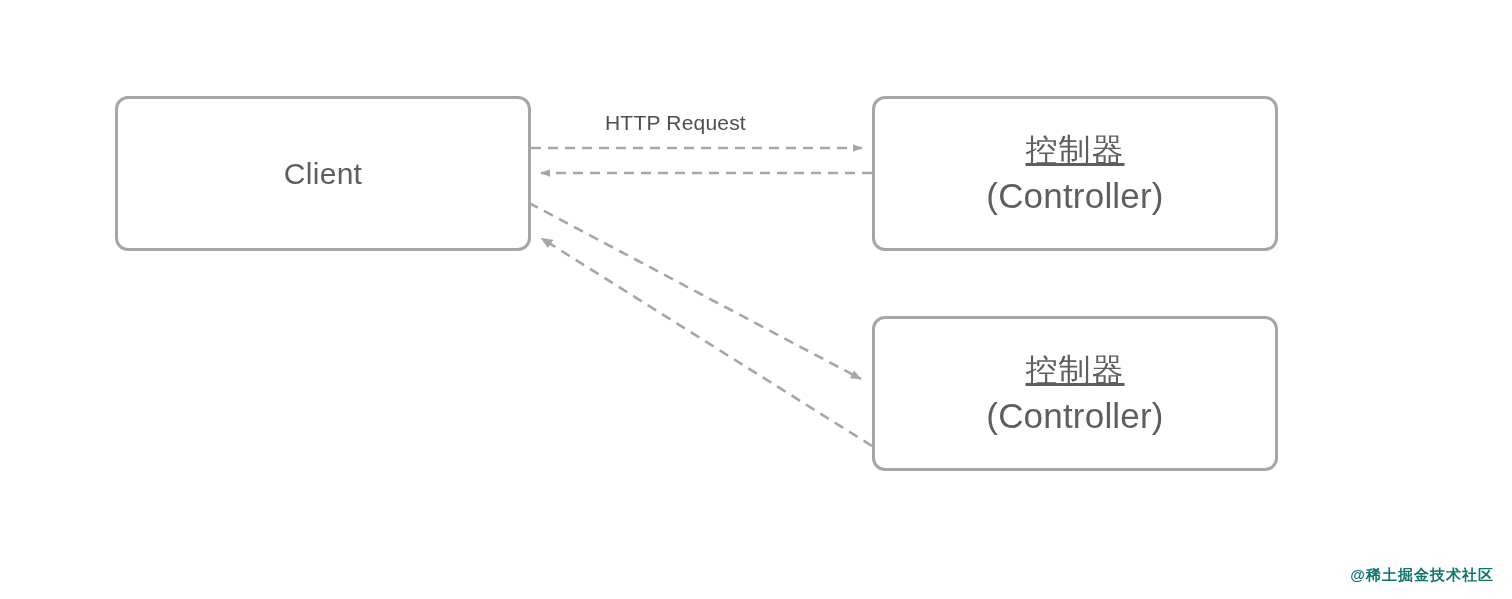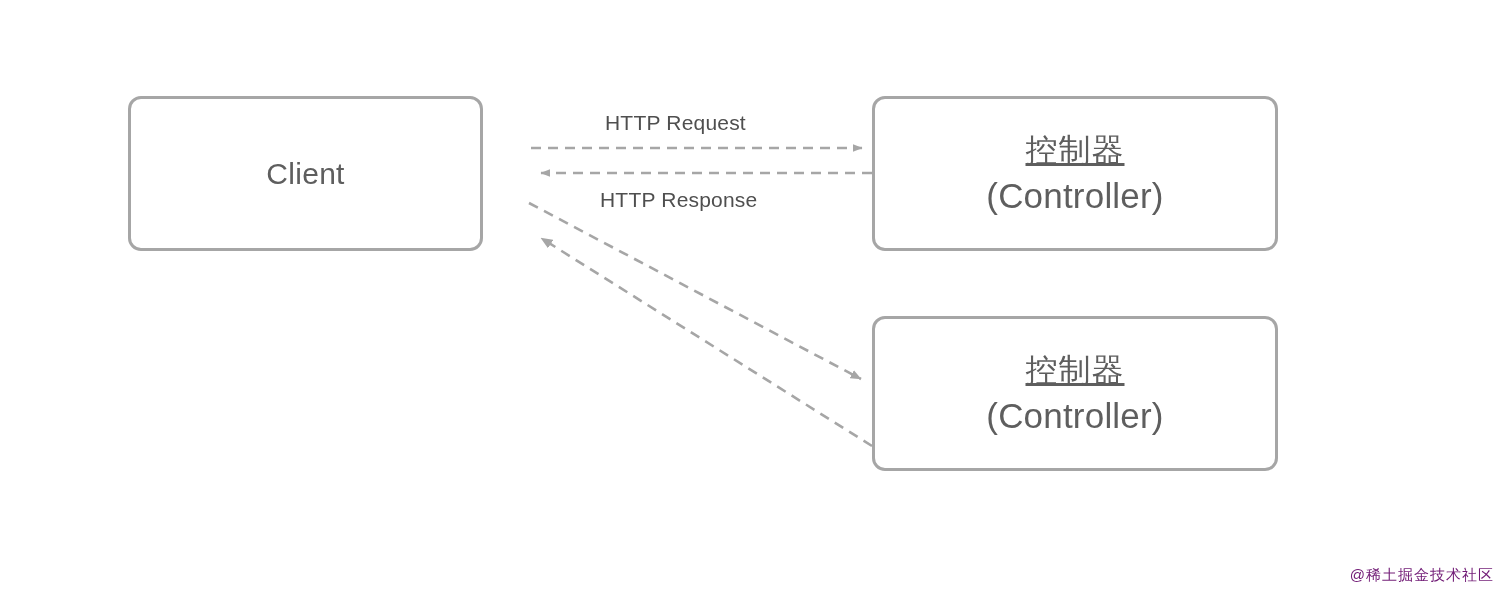--- a/index.html
+++ b/index.html
@@ -29,23 +29,23 @@
     box-sizing: border-box;
     border: 3px solid #a6a6a6;
     border-radius: 13px;
     background: #ffffff;
     display: flex;
     flex-direction: column;
     align-items: center;
     justify-content: center;
   }
   #client-box {
-    left: 128px;
+    left: 115px;
     top: 96px;
-    width: 355px;
+    width: 416px;
     height: 155px;
   }
   #controller-box-1 {
     left: 872px;
     top: 96px;
     width: 406px;
     height: 155px;
   }
   #controller-box-2 {
     left: 872px;
@@ -86,23 +86,24 @@
   }
   #label-http-response {
     left: 600px;
     top: 188px;
   }
   #watermark {
     position: absolute;
     right: 18px;
     bottom: 14px;
     font-size: 15px;
-    color: #701a75;
+    color: #0f766e;
     letter-spacing: 1px;
     white-space: nowrap;
+    font-weight: bold;
   }
 </style>
 </head>
 <body>
 
 <div id="canvas">
 
   <svg id="diagram-svg" viewBox="0 0 1512 599" xmlns="http://www.w3.org/2000/svg">
     <defs>
       <marker id="arrow-right" markerWidth="10" markerHeight="8" refX="9.4" refY="4" orient="auto" markerUnits="userSpaceOnUse">
@@ -137,17 +138,16 @@
     <div class="node-label-en">(Controller)</div>
   </div>
 
   <div class="node-box" id="controller-box-2">
     <div class="node-label-cn">控制器</div>
     <div class="node-label-en">(Controller)</div>
   </div>
 
   <div class="edge-label" id="label-http-request">HTTP Request</div>
 
-  <div class="edge-label" id="label-http-response">HTTP Response</div>
 
   <div id="watermark">@稀土掘金技术社区</div>
 
 </div>
 
 </body></html>

